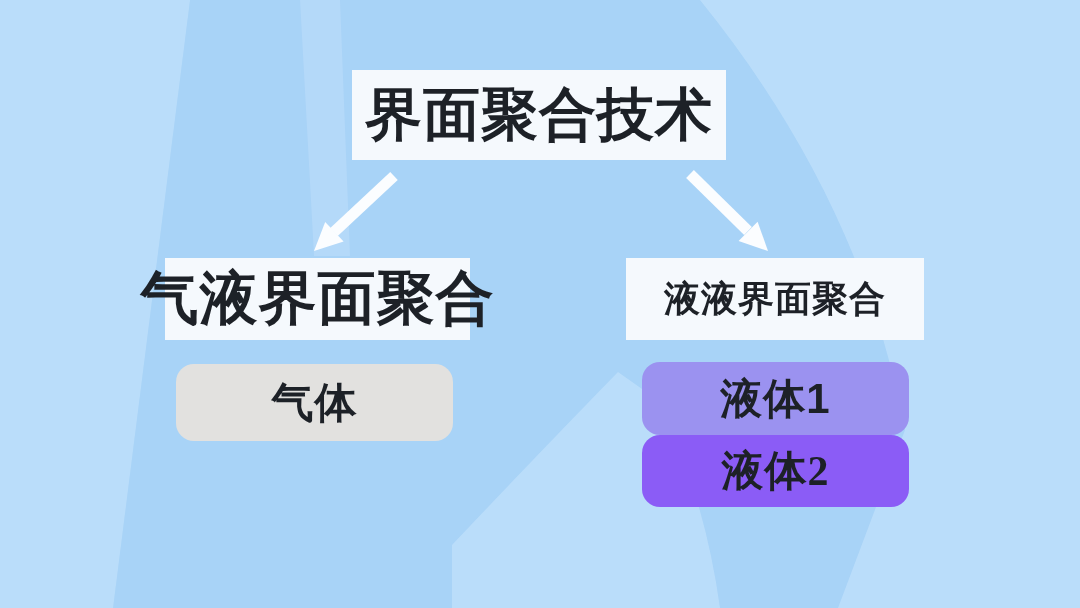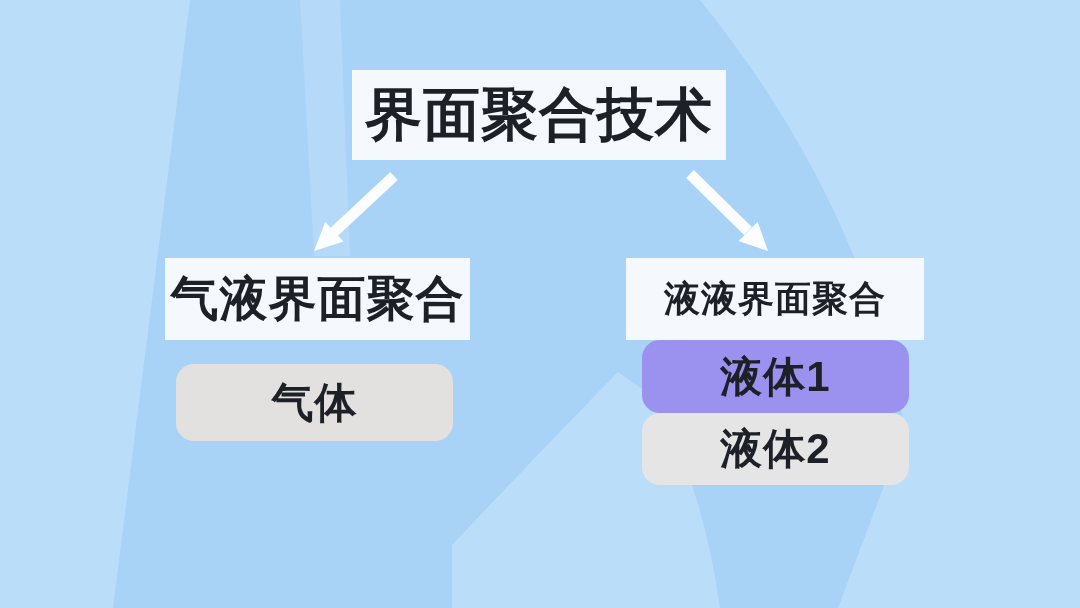--- a/index.html
+++ b/index.html
@@ -41,21 +41,21 @@
     top: 70px;
     width: 374px;
     height: 90px;
     font-size: 57px;
   }
   .panel-branch-left {
     left: 165px;
     top: 258px;
     width: 305px;
     height: 82px;
-    font-size: 48px;
+    font-size: 58px;
     align-items: center;
   }
   .panel-branch-right {
     left: 626px;
     top: 258px;
     width: 298px;
     height: 82px;
     font-size: 36px;
   }
   .stack {
@@ -63,21 +63,21 @@
     display: flex;
     flex-direction: column;
   }
   .stack-left {
     left: 176px;
     top: 364px;
     width: 277px;
   }
   .stack-right {
     left: 642px;
-    top: 340px;
+    top: 362px;
     width: 267px;
   }
   .layer {
     display: flex;
     align-items: center;
     justify-content: center;
     font-weight: 900;
     font-size: 42px;
     color: #1d2127;
     letter-spacing: 1px;
@@ -126,18 +126,18 @@
   <div class="stack stack-left">
     <div class="layer layer-tall" style="background-color: rgb(226, 225, 223);">
       <span>气体</span>
     </div>
   </div>
 
   <div class="stack stack-right">
     <div class="layer layer-a" style="background-color: rgb(155, 146, 240);">
       <span>液体1</span>
     </div>
-    <div class="layer layer-b" style="background-color: #e5e5e5;">
+    <div class="layer layer-b" style="background-color: #8b5cf6; font-family: Liberation Serif, serif;">
       <span>液体2</span>
     </div>
   </div>
 
 </div>
 
 </body></html>

